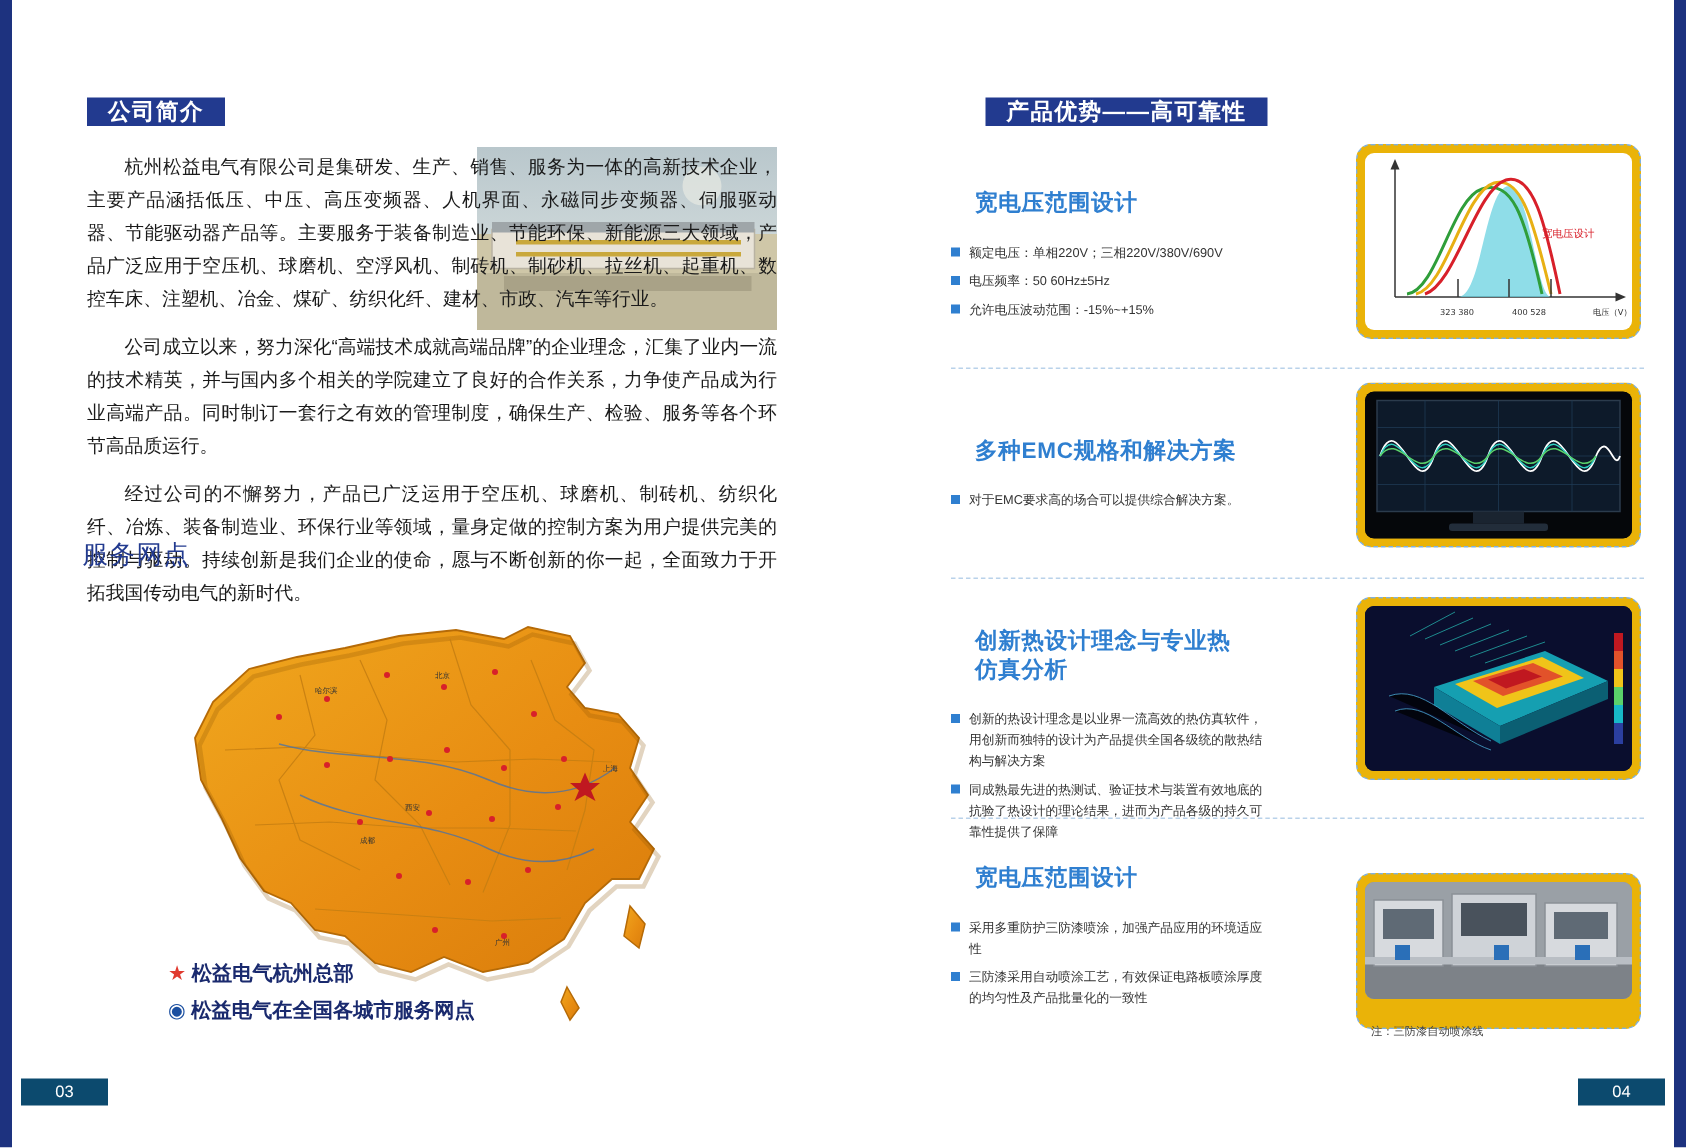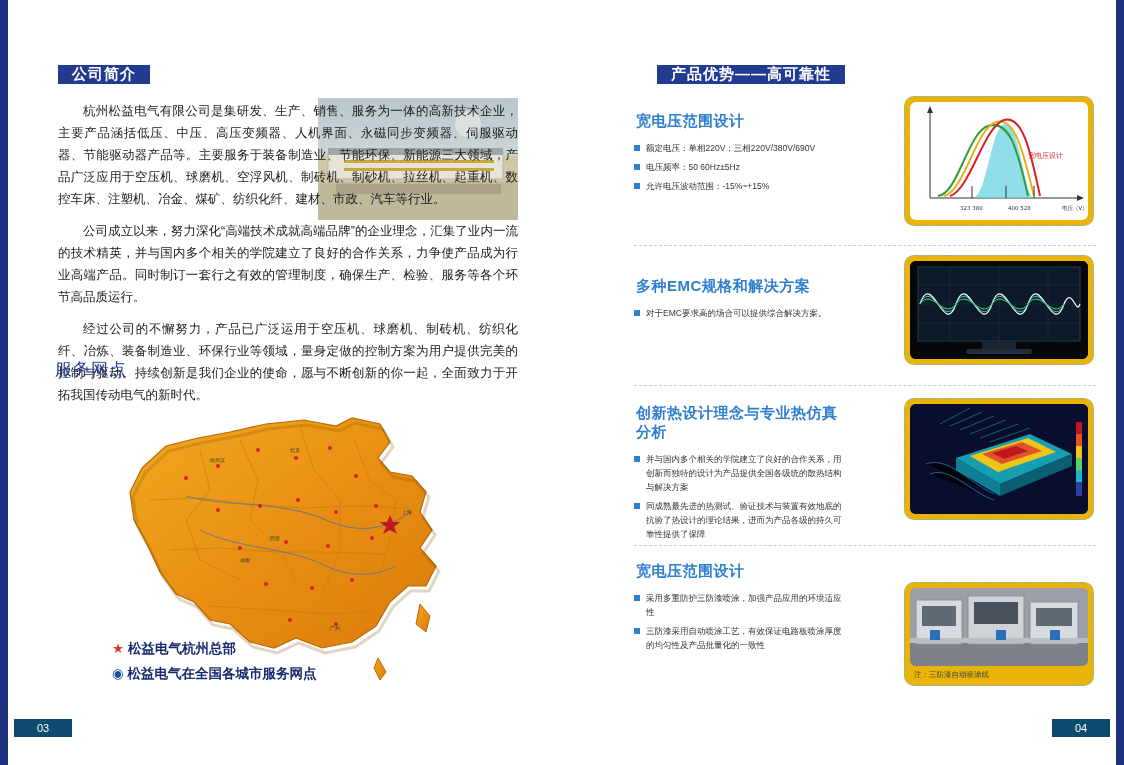--- a/index.html
+++ b/index.html
@@ -24,38 +24,38 @@
     border:0;overflow:hidden;background:#9aa7ad;}
   .svc-title{position:absolute;left:55px;top:358px;font-size:17px;color:#223a8f;
     font-weight:normal;letter-spacing:1px;}
   .map-wrap{position:absolute;left:90px;top:380px;width:420px;height:330px;}
   .legend{position:absolute;left:112px;top:636px;font-size:13.5px;color:#1a2a6e;
     font-weight:bold;line-height:25px;}
   .legend .star{color:#e03a2f;}
   .legend .dot{color:#1b4fa0;}
   
   .sec{position:absolute;left:634px;width:460px;}
-  .sec h3{margin:2px;font-size:15px;color:#2f7fd0;font-weight:bold;letter-spacing:.5px;}
+  .sec h3{margin:16px;font-size:15px;color:#2f7fd0;font-weight:bold;letter-spacing:.5px;}
   .sec ul{margin:10px 0 0 0;padding:0;list-style:none;}
   .sec li{font-size:8.5px;color:#333;line-height:14px;margin-bottom:5px;
     padding-left:12px;position:relative;}
   .sec li:before{content:"";position:absolute;left:0;top:4px;width:6px;height:6px;
     background:#2f7fd0;}
   .thumb{position:absolute;right:30px;width:190px;border:1px dashed #7fb1e0;
     border-radius:10px;padding:5px;box-sizing:border-box;background:#eab308;}
   .thumb .inner{width:100%;height:100%;border-radius:6px;overflow:hidden;position:relative;}
   .divider{position:absolute;left:634px;width:462px;height:0;
     border-top:1px dashed #b9d2ea;}
   
   .pgnum{position:absolute;bottom:28px;width:58px;height:18px;background:#0c4a6e;
     color:#fff;font-size:11px;display:flex;align-items:center;justify-content:center;}
   .pgleft{left:14px;}
   .pgright{right:14px;}
   .edge{position:absolute;top:0;width:8px;height:765px;background:#1d327f;}
-  .caption{font-size:7.5px;color:#444;margin-top:4px;padding-left:4px;}
+  .caption{font-size:7.5px;color:#444;margin-top:17px;padding-left:4px;}
 </style>
 </head>
 <body>
 
 <div class="page">
 
   <div class="edge" style="left:0"></div>
   <div class="edge" style="right:0"></div>
 
   <div class="bar" style="left:58px;top:58px;width:452px;">
@@ -238,21 +238,21 @@
         <rect x="56" y="88" width="66" height="5" rx="2" fill="#222d3a"></rect>
       </svg>
     </div>
   </div>
 
   <div class="divider" style="top:385px;"></div>
 
   <div class="sec" style="top:402px;width:212px;">
     <h3>创新热设计理念与专业热仿真分析</h3>
     <ul>
-      <li>并与国内多个相关的学院建立了良好的合作关系，用创新而独特的设计为产品提供全国各级统的散热结构与解决方案</li>
+      <li>创新的热设计理念是以业界一流高效的热仿真软件，用创新而独特的设计为产品提供全国各级统的散热结构与解决方案</li>
       <li>同成熟最先进的热测试、验证技术与装置有效地底的抗验了热设计的理论结果，进而为产品各级的持久可靠性提供了保障</li>
     </ul>
   </div>
   <div class="thumb" style="top:398px;height:122px;">
     <div class="inner" style="background:#0b1030;">
       <svg width="178" height="110" viewBox="0 0 178 110">
         <rect width="178" height="110" fill="#0a0e2e"></rect>
         <g stroke="#2de0d0" stroke-width=".5" opacity=".8">
           <path d="M30,20 L60,4 M40,22 L72,8 M50,26 L84,12 M60,30 L96,16 M70,34 L108,20 M80,38 L120,24"></path>
         </g>

